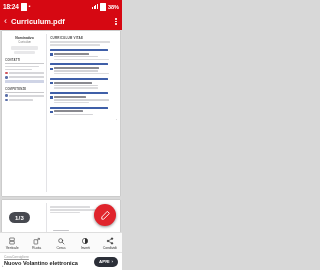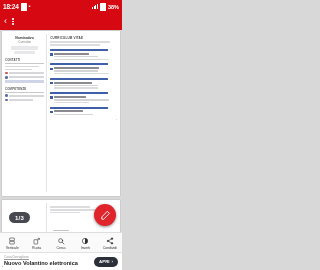--- a/index.html
+++ b/index.html
@@ -161,20 +161,21 @@
           <i></i>
           <i></i>
         </span>
       <span class="batt-box"></span>
       <span class="batt-pct">38%</span>
     </div>
   </div>
 
   <div class="appbar">
     <span class="back">‹</span>
+    <span class="apptitle">Curriculum.pdf</span>
     <span class="kebab">
       <span></span>
         <span></span>
         <span></span>
     </span>
   </div>
 
   <div class="docview">
 
     <div class="page page1">

